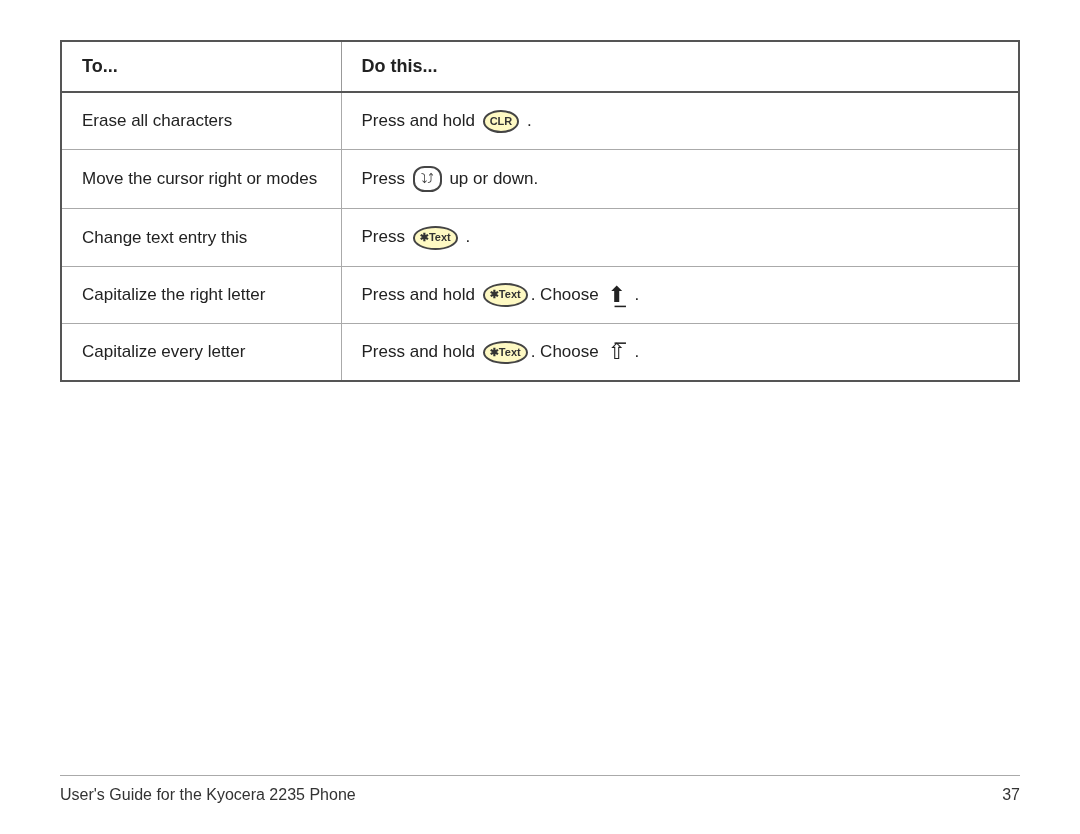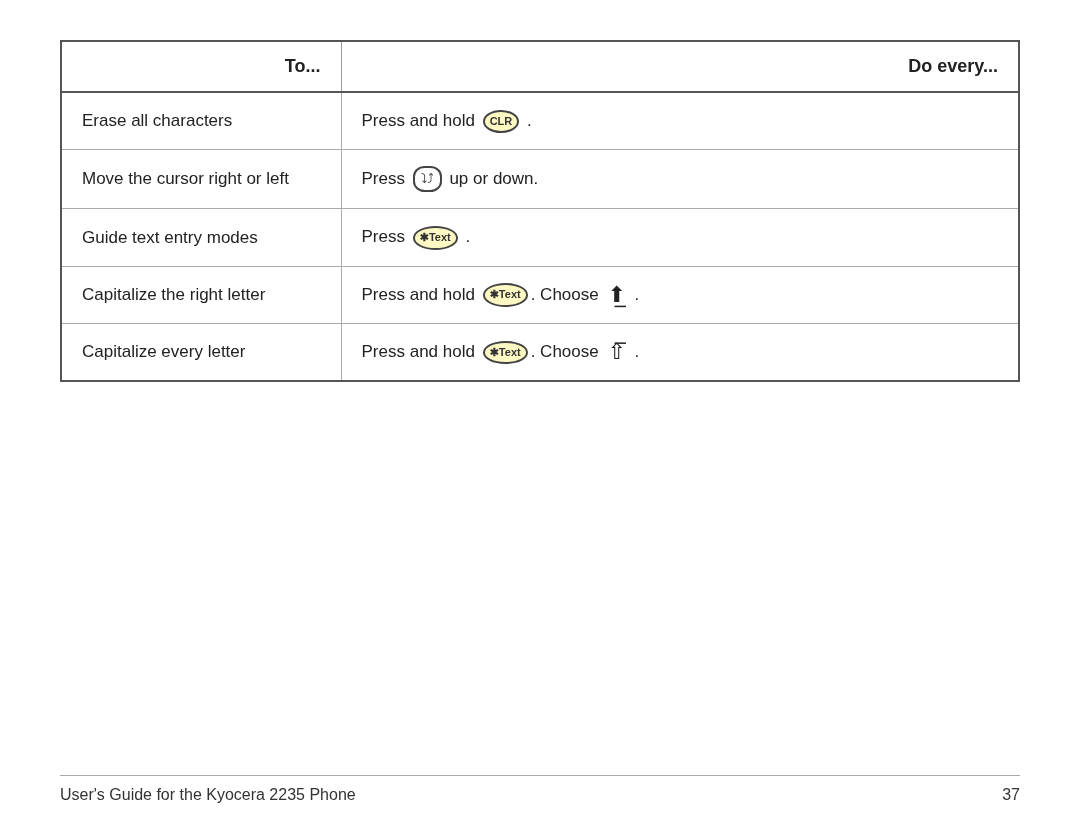--- a/index.html
+++ b/index.html
@@ -33,21 +33,21 @@
       width: 100%;
       max-width: 960px;
       border: 2px solid #555;
     }
 
     thead tr {
       border-bottom: 2px solid #555;
     }
 
     thead th {
-      text-align: right;
+      text-align: left;
       padding: 14px 20px;
       font-weight: bold;
       font-size: 18px;
       border-right: 1px solid #999;
     }
 
     thead th:last-child {
       border-right: none;
     }
 
@@ -131,41 +131,41 @@
     }
   </style>
 </head>
 <body>
 
 <div class="main-content">
   <table>
     <thead>
       <tr>
         <th class="col-to">To...</th>
-        <th class="col-do">Do every...</th>
+        <th class="col-do">Do this...</th>
       </tr>
     </thead>
     <tbody>
 
       <tr>
         <td class="col-to">Erase all characters</td>
         <td class="col-do">
           Press and hold <span class="btn-icon">CLR</span> .
         </td>
       </tr>
 
       <tr>
-        <td class="col-to">Move the cursor right or left</td>
+        <td class="col-to">Move the cursor right or modes</td>
         <td class="col-do">
           Press <span class="nav-icon">⤵⤴</span> up or down.
         </td>
       </tr>
 
       <tr>
-        <td class="col-to">Guide text entry modes</td>
+        <td class="col-to">Change text entry this</td>
         <td class="col-do">
           Press <span class="btn-icon">✱Text</span> .
         </td>
       </tr>
 
       <tr>
         <td class="col-to">Capitalize the right letter</td>
         <td class="col-do">
           Press and hold <span class="btn-icon">✱Text</span>. Choose <span class="arrow-up-icon">⬆̲</span> .
         </td>

